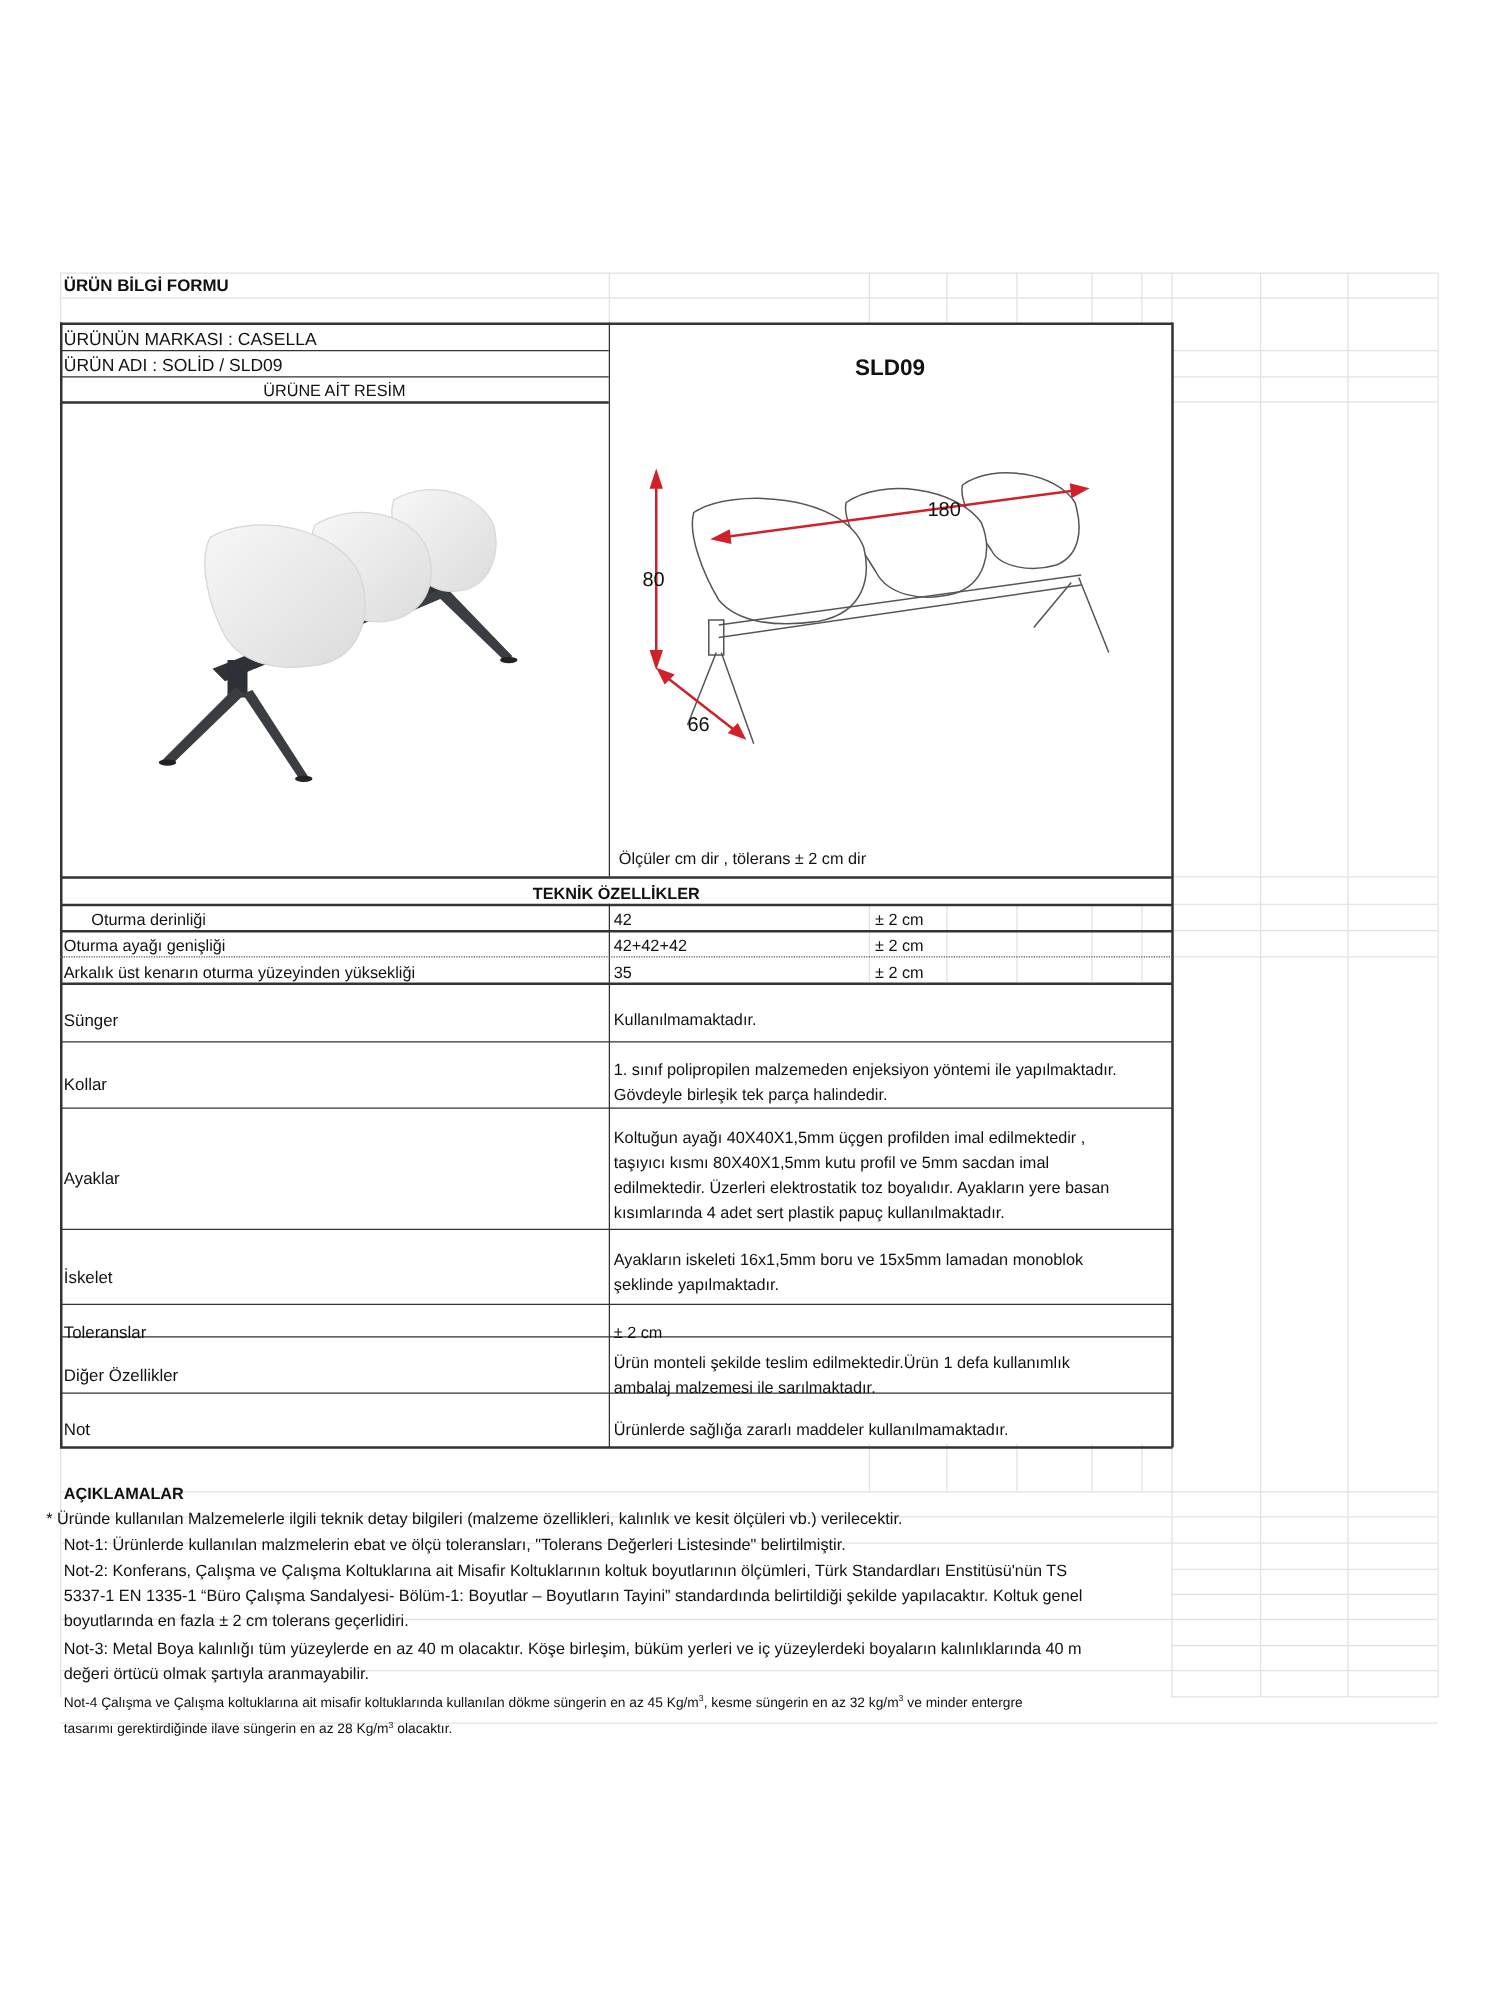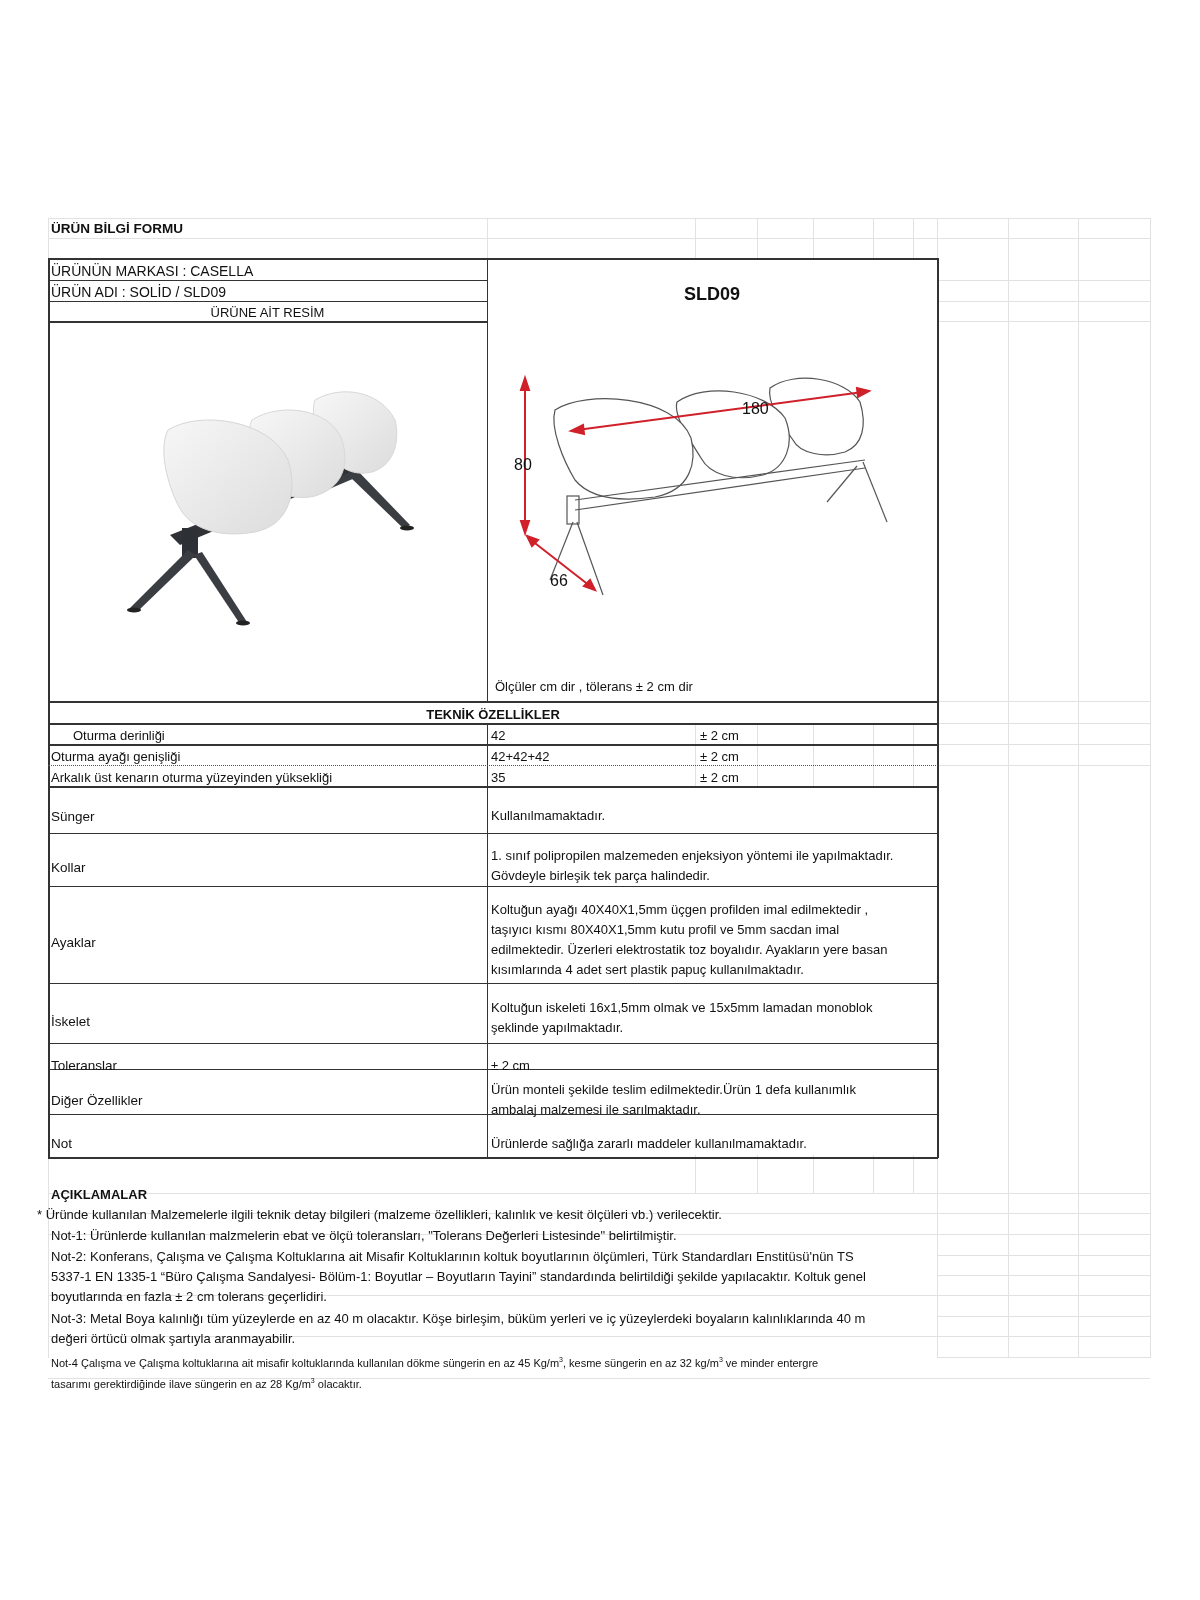--- a/index.html
+++ b/index.html
@@ -176,21 +176,21 @@
 </div>
 <div>
   <div class="txt" style="left:51px;top:935px;">Ayaklar</div>
   <div class="txt" style="left:491px;top:902px;font-size:13px;">Koltuğun ayağı 40X40X1,5mm üçgen profilden imal edilmektedir ,</div>
   <div class="txt" style="left:491px;top:922px;font-size:13px;">taşıyıcı kısmı 80X40X1,5mm kutu profil ve 5mm sacdan imal</div>
   <div class="txt" style="left:491px;top:942px;font-size:13px;">edilmektedir. Üzerleri elektrostatik toz boyalıdır. Ayakların yere basan</div>
   <div class="txt" style="left:491px;top:962px;font-size:13px;">kısımlarında 4 adet sert plastik papuç kullanılmaktadır.</div>
 </div>
 <div>
   <div class="txt" style="left:51px;top:1014px;">İskelet</div>
-  <div class="txt" style="left:491px;top:1000px;font-size:13px;">Koltuğun iskeleti 16x1,5mm olmak ve 15x5mm lamadan monoblok</div>
+  <div class="txt" style="left:491px;top:1000px;font-size:13px;">Ayakların iskeleti 16x1,5mm boru ve 15x5mm lamadan monoblok</div>
   <div class="txt" style="left:491px;top:1020px;font-size:13px;">şeklinde yapılmaktadır.</div>
 </div>
 <div>
   <div class="txt" style="left:51px;top:1058px;">Toleranslar</div>
   <div class="txt" style="left:491px;top:1058px;font-size:13px;">± 2 cm</div>
 </div>
 <div>
   <div class="txt" style="left:51px;top:1093px;">Diğer Özellikler</div>
   <div class="txt" style="left:491px;top:1082px;font-size:13px;">Ürün monteli şekilde teslim edilmektedir.Ürün 1 defa kullanımlık</div>
   <div class="txt" style="left:491px;top:1102px;font-size:13px;">ambalaj malzemesi ile sarılmaktadır.</div>

